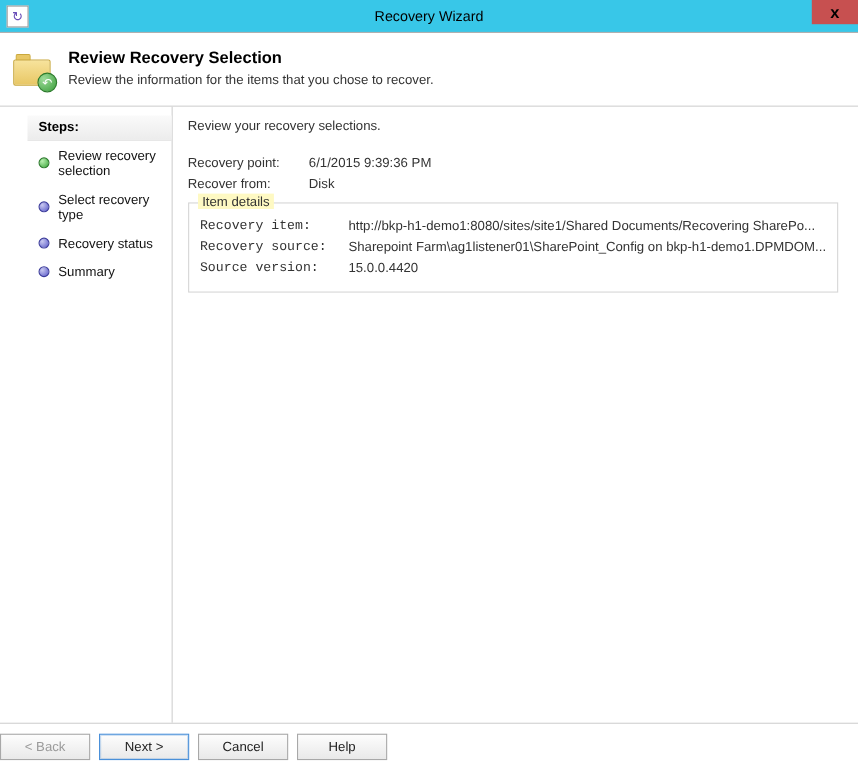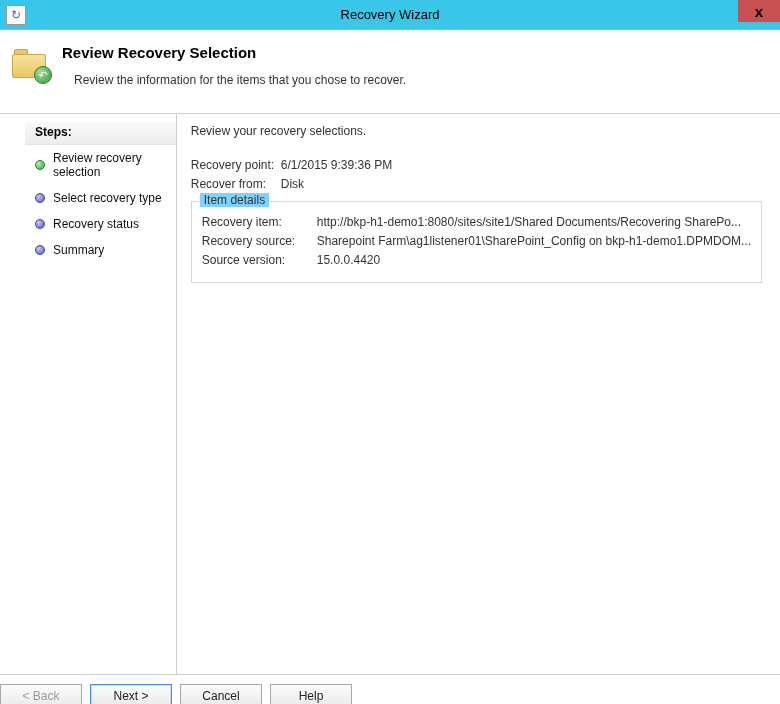--- a/index.html
+++ b/index.html
@@ -104,21 +104,21 @@
     align-items: center;
     justify-content: center;
   }
   .header-text h1 {
     margin: 0 0 4px 0;
     font-size: 15px;
     font-weight: bold;
     color: #000;
   }
   .header-text p {
-    margin: 12px;
+    margin: 0;
     font-size: 12px;
     color: #333;
   }
   .body-area {
     display: flex;
     height: 560px;
   }
   .sidebar {
     width: 198px;
     border-right: 1px solid #d0d0d0;
@@ -159,40 +159,40 @@
     flex: 1;
     padding: 10px 18px 10px 14px;
     font-size: 12px;
     color: #333;
   }
   .kv {
     display: flex;
     margin: 5px 0;
   }
   .kv-label {
-    width: 90px;
+    width: 110px;
     color: #333;
   }
   .kv-value { color: #333; }
   .fieldset {
     border: 1px solid #d6d6d6;
     margin-top: 10px;
     padding: 8px 10px 10px 10px;
     position: relative;
   }
   .fieldset-legend {
     position: absolute;
     top: -9px;
     left: 8px;
-    background: #7dd3fc;
+    background: #fef9c3;
     padding: 0 4px;
     font-size: 12px;
     color: #333;
   }
-  .fieldset .kv-label { width: 115px; }
+  .fieldset .kv-label { width: 135px; font-family: Liberation Mono, monospace; }
   .fieldset .kv-value {
     flex: 1;
     overflow: hidden;
     text-overflow: ellipsis;
     white-space: nowrap;
   }
   .footer {
     height: 42px;
     border-top: 1px solid #d0d0d0;
     display: flex;

